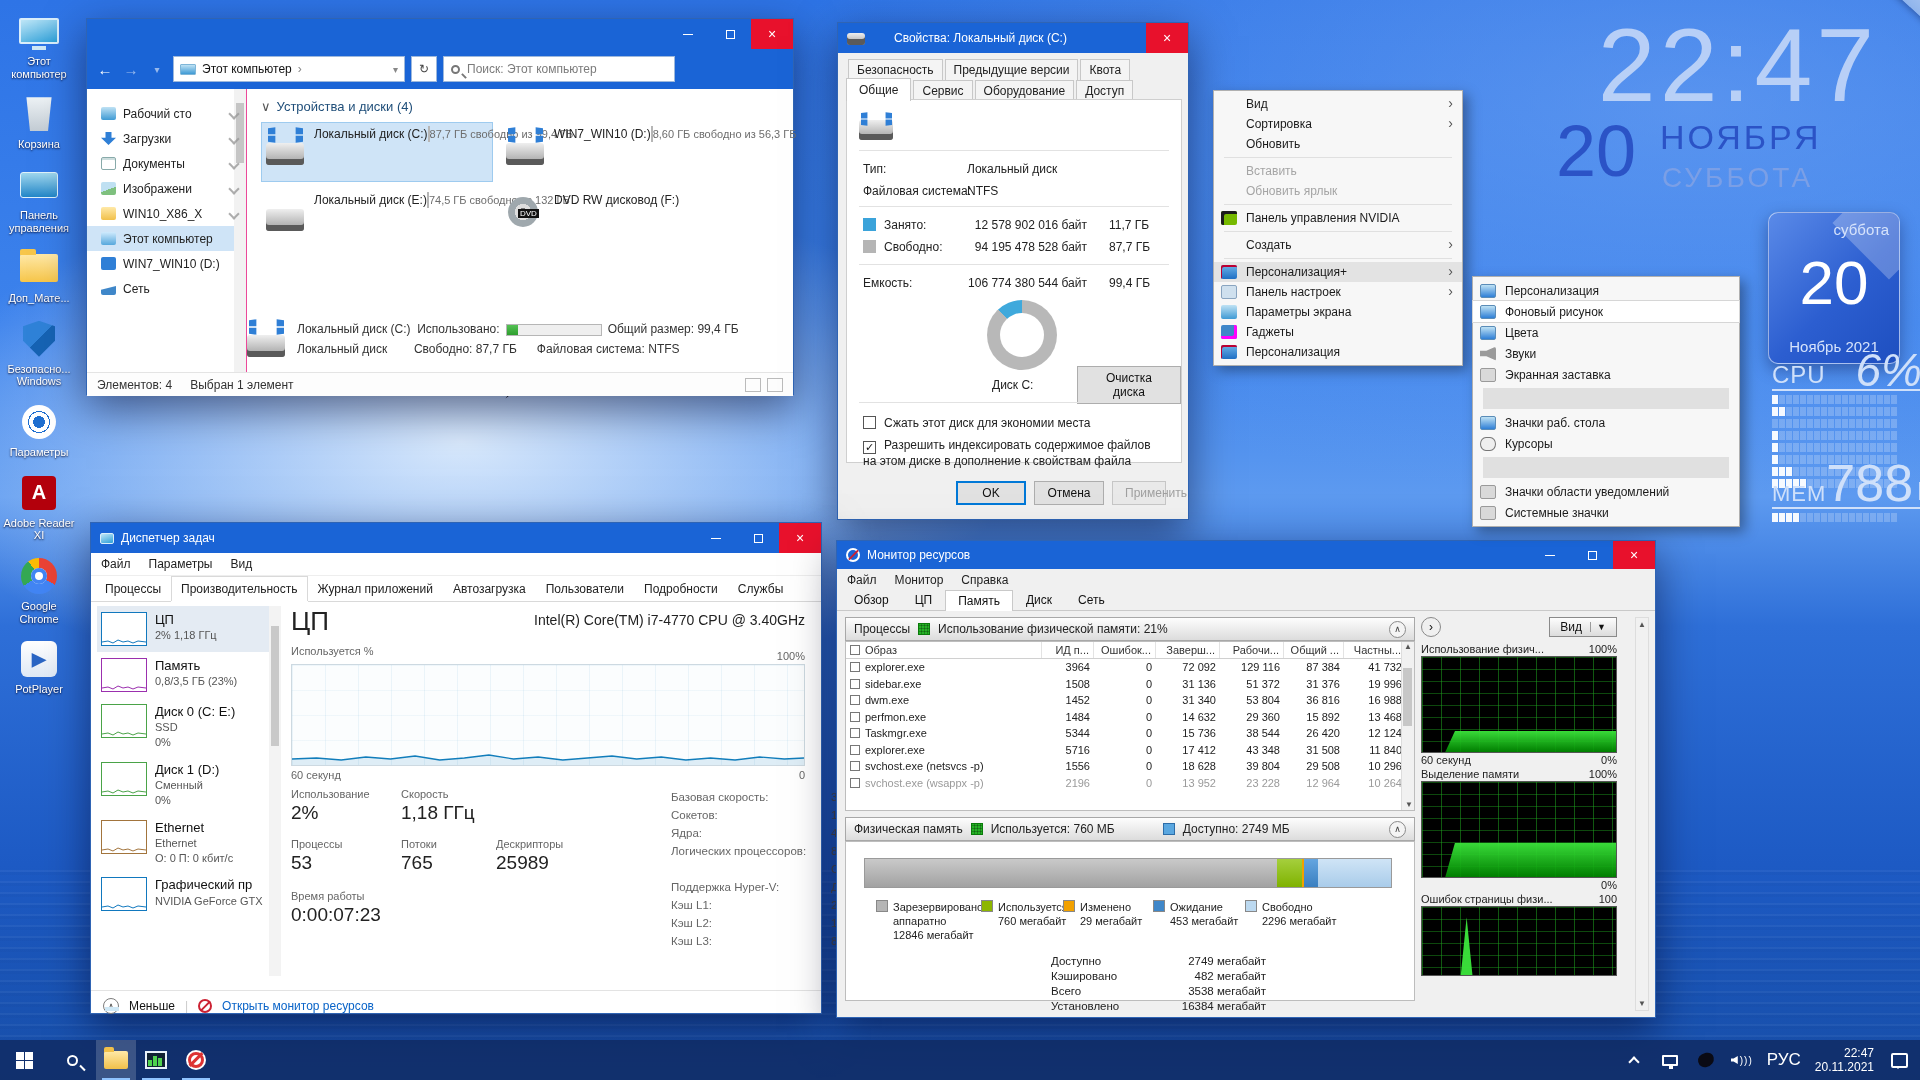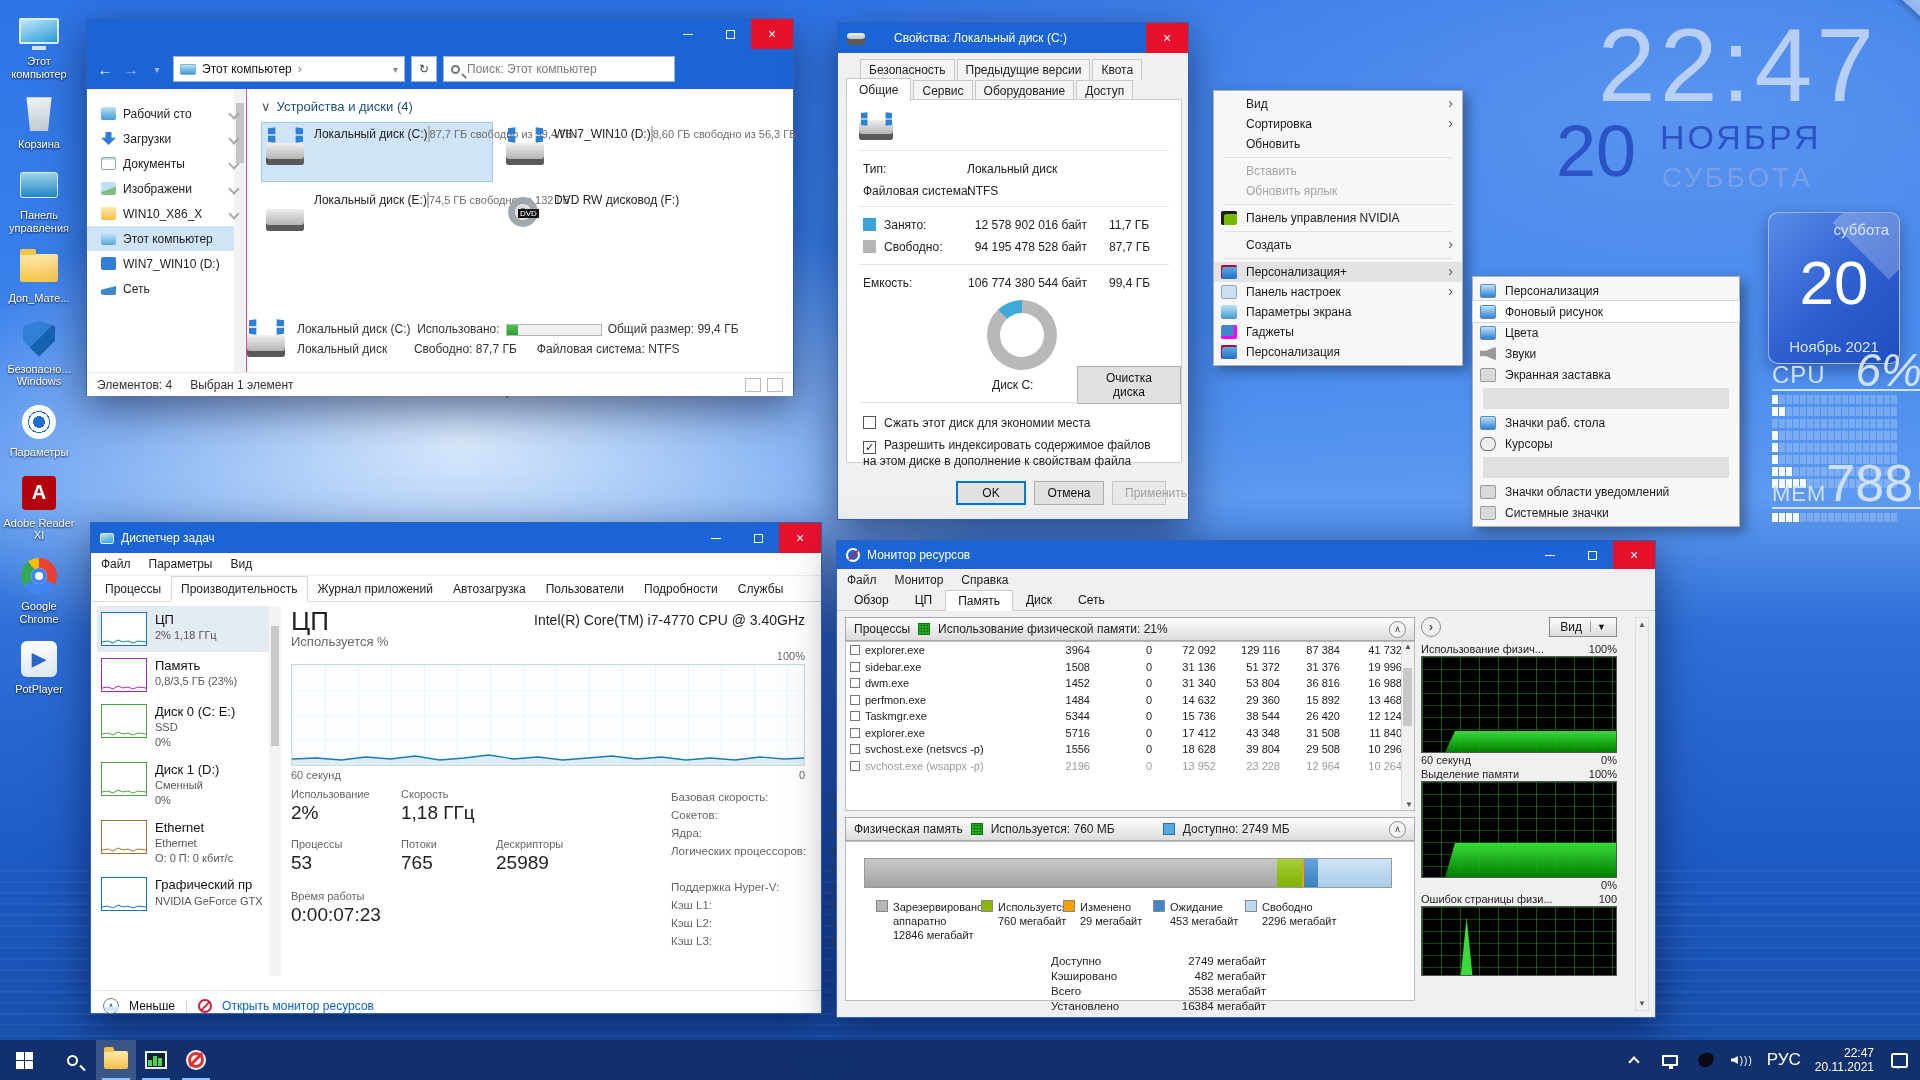--- a/index.html
+++ b/index.html
@@ -168,21 +168,21 @@
   .mini{width:46px;height:34px;border:1px solid currentColor;background:#fff;flex:0 0 46px;position:relative}
   .mini svg{position:absolute;left:0;bottom:0}
   .tmi-t{font-size:13px;color:#111;line-height:1.25}
   .tmi-s{font-size:11px;color:#555;line-height:1.25}
   .c-cpu{color:#1178be}.c-mem{color:#9b2fae}.c-dsk{color:#4aa348}.c-eth{color:#a2743c}.c-gpu{color:#1178be}
   .tmside .sbar{position:absolute;right:0;top:4px;width:12px;height:370px;background:#f3f3f3}
   .tmside .sth{position:absolute;right:2px;top:20px;width:8px;height:120px;background:#c9c9c9}
   .tmmain{flex:1;position:relative;padding:4px 14px 0 10px}
   .tm-big{font-size:26px;color:#222}
   .tm-cpuname{position:absolute;right:16px;top:10px;font-size:14px;color:#222}
-  .tm-sub{position:absolute;left:10px;top:32px;font-size:13px;color:#666}
+  .tm-sub{position:absolute;left:10px;top:43px;font-size:11px;color:#666}
   .tm-max{position:absolute;right:16px;top:48px;font-size:11px;color:#666}
   .cpuchart{position:absolute;left:10px;top:62px;right:16px;height:102px;border:1px solid #cdd9e1;background:
      repeating-linear-gradient(90deg,rgba(17,125,187,.07) 0 1px,transparent 1px 33px),
      repeating-linear-gradient(180deg,rgba(17,125,187,.05) 0 1px,transparent 1px 25px),#fbfdfe}
   .cpuchart svg{width:100%;height:100%}
   .tm-60{position:absolute;left:10px;top:167px;font-size:11px;color:#666}
   .tm-0{position:absolute;right:16px;top:167px;font-size:11px;color:#666}
   .stat{position:absolute}
   .stat .l{font-size:11px;color:#666}
   .stat .v{font-size:19px;color:#222;margin-top:2px}
@@ -698,21 +698,21 @@
     <div class="tb">
       <span class="dico" style="width:18px;height:14px;position:relative">
           <span class="hdd" style="width:18px;height:12px;bottom:0"></span>
         </span>
       <span>Свойства: Локальный диск (C:)</span>
       <span class="caps">
           <span class="cap close gx">×</span>
         </span>
     </div>
     <div class="ptabs">
-      <div class="ptrow" style="margin-left:14px">
+      <div class="ptrow" style="margin-left:2px">
         <span class="ptab">Безопасность</span>
         <span class="ptab">Предыдущие версии</span>
         <span class="ptab">Квота</span>
       </div>
       <div class="ptrow">
         <span class="ptab active">Общие</span>
         <span class="ptab">Сервис</span>
         <span class="ptab">Оборудование</span>
         <span class="ptab">Доступ</span>
       </div>
@@ -1091,20 +1091,29 @@
       <span class="rtab">Сеть</span>
     </div>
     <div class="rleft">
       <div class="rhdr">
         <span>Процессы</span>
         <span class="grn"></span>
         <span>Использование физической памяти: 21%</span>
         <span class="chev">∧</span>
       </div>
       <div class="rtable">
+        <div class="rthead">
+          <div class="col0"><span class="rchk"></span><span>Образ</span></div>
+          <div class="col1">ИД п...</div>
+          <div class="col2">Ошибок...</div>
+          <div class="col3">Заверш...</div>
+          <div class="col4">Рабочи...</div>
+          <div class="col5">Общий ...</div>
+          <div class="col6">Частны...</div>
+        </div>
         <div>
 
             <div class="rtrow">
               <div class="col0"><span class="rchk"></span><span>explorer.exe</span></div>
               <div class="col1">3964</div>
               <div class="col2">0</div>
               <div class="col3">72 092</div>
               <div class="col4">129 116</div>
               <div class="col5">87 384</div>
               <div class="col6">41 732</div>

